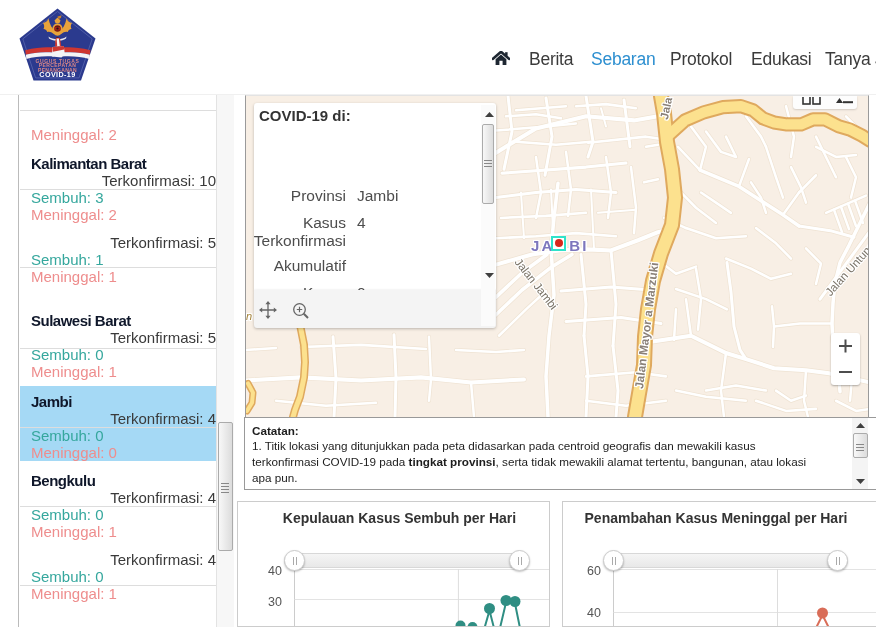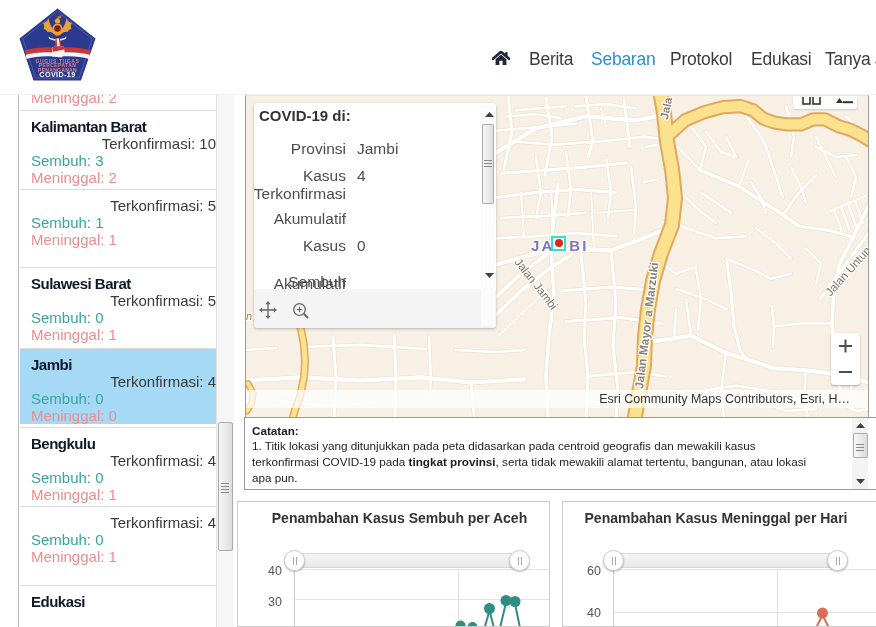--- a/index.html
+++ b/index.html
@@ -5,40 +5,40 @@
 * { margin:0; padding:0; box-sizing:border-box; }
 html,body { width:876px; height:627px; overflow:hidden; background:#fff;
   font-family:"Liberation Sans", sans-serif; }
 #page { position:relative; width:876px; height:627px; overflow:hidden; }
 .abs { position:absolute; }
 #nav { position:absolute; top:0; left:0; width:876px; height:95px; background:#fff; z-index:30; border-bottom:1px solid #f0f0f0; }
 .navitem { position:absolute; top:49px; font-size:17.5px; color:#3b3b3b; letter-spacing:-0.25px; white-space:nowrap; }
 .navblue { color:#2d8fd0; }
 #sidebar { position:absolute; left:18px; top:87px; width:199px; height:540px;
   border-left:1px solid #bbb; border-right:1px solid #e3e3e3; background:#fff; overflow:hidden; z-index:5; }
-.sitem { position:absolute; left:1px; width:196px; padding:6.5px 0 0 11px; font-size:15px; white-space:nowrap; }
+.sitem { position:absolute; left:1px; width:196px; padding:6.5px 0 0 11px; font-size:15px; white-space:nowrap;margin-top:37px; }
 .sitem .nm { font-weight:bold; color:#0f172a; line-height:17.2px; letter-spacing:-0.5px; }
 .sitem .tk { color:#3a3a3a; line-height:17.2px;text-align:right; }
 .sitem .sb { color:#35a79d; line-height:17.2px; }
 .sitem .mg { color:#ee8d8d; line-height:17.2px; }
 .sdiv { position:absolute; left:1px; width:196px; height:1px; background:#ddd; z-index:3; }
 .hl { background:#a5d9f5; }
 .sbtrack { position:absolute; background:#f2f2f2; }
 .sbthumb { position:absolute; background:linear-gradient(to right,#f8f8f8,#dcdcdc);
   border:1px solid #ababab; border-radius:2px; }
 .grip { position:absolute; left:50%; transform:translateX(-50%); width:8px; }
 .grip i { display:block; height:1px; background:#888; margin-top:2px; }
 #map { position:absolute; left:245px; top:95px; width:624px; height:323px;
   border:1px solid #9a9a9a; border-top-color:#e3e3e3; background:#f8efe5; overflow:hidden; z-index:4; }
 #popup { position:absolute; left:8px; top:7px; width:242px; height:187px; background:#fff;
   border-radius:3px 3px 0 0; box-shadow:0 1px 3px rgba(0,0,0,.25); overflow:hidden; z-index:3; }
 #popfoot { position:absolute; left:8px; top:194px; width:242px; height:38px; background:#f4f4f4;
   border-radius:0 0 3px 3px; box-shadow:0 1px 3px rgba(0,0,0,.25); z-index:3; }
 #popup h3 { font-size:15px; color:#333; position:absolute; left:5px; top:4px; font-weight:bold; }
-.prow { position:absolute; font-size:15.5px; color:#4d4d4d; white-space:nowrap; }
+.prow { position:absolute; font-size:15.5px; color:#4d4d4d; white-space:nowrap;margin-top:47px; }
 .plab { text-align:right; width:97px; left:-5px; }
 .pval { left:103px; }
 #attrib { position:absolute; left:0; bottom:9px; width:624px; height:18px;
   background:rgba(255,255,255,.72); font-size:12.5px; color:#323232;
   text-align:right; padding-right:20px; line-height:18px; z-index:2; }
 #zoombox { position:absolute; left:585px; top:237px; width:29px; height:52px; background:#fff;
   border-radius:3px; box-shadow:0 1px 2px rgba(0,0,0,.3); z-index:2; }
 #catatan { position:absolute; left:244px; top:417px; width:749px; height:73px;
   border:1px solid #999; background:#fff; z-index:6; font-size:11.7px; color:#1d1d1d; }
 #catatan .inner { position:absolute; left:7px; top:4.5px; width:610px; line-height:15.8px; white-space:nowrap; }
@@ -368,21 +368,20 @@
 <polyline points="2,283 7,292 6,302 1,310" fill="none" stroke="#fce18e" stroke-width="4" stroke-linecap="round" stroke-linejoin="round"></polyline>
       </svg>
     <div class="abs" style="left:285px;top:141px;font-size:15px;font-weight:bold;color:#7d76bd;letter-spacing:2.2px;text-shadow:-1px -1px 0 #fff,1px -1px 0 #fff,-1px 1px 0 #fff,1px 1px 0 #fff,0 -1px 0 #fff,0 1px 0 #fff,-1px 0 0 #fff,1px 0 0 #fff;white-space:nowrap">JAMBI</div>
 <div class="abs" style="left:276px;top:160px;font-size:11.5px;color:#7b7468;text-shadow:-1px -1px 0 #fff,1px -1px 0 #fff,-1px 1px 0 #fff,1px 1px 0 #fff,0 -1px 0 #fff,0 1px 0 #fff,-1px 0 0 #fff,1px 0 0 #fff;transform:rotate(52deg);transform-origin:0 0;white-space:nowrap">Jalan Jambi</div>
 <div class="abs" style="left:386px;top:292px;font-size:12px;font-weight:bold;color:#8a8178;text-shadow:-1px -1px 0 #fff,1px -1px 0 #fff,-1px 1px 0 #fff,1px 1px 0 #fff,0 -1px 0 #fff,0 1px 0 #fff,-1px 0 0 #fff,1px 0 0 #fff;transform:rotate(-83deg);transform-origin:0 0;white-space:nowrap">Jalan Mayor a Marzuki</div>
 <div class="abs" style="left:577px;top:194px;font-size:11.5px;color:#7b7468;text-shadow:-1px -1px 0 #fff,1px -1px 0 #fff,-1px 1px 0 #fff,1px 1px 0 #fff,0 -1px 0 #fff,0 1px 0 #fff,-1px 0 0 #fff,1px 0 0 #fff;transform:rotate(-48deg);transform-origin:0 0;white-space:nowrap">Jalan Untung</div>
 <div class="abs" style="left:412px;top:22px;font-size:11.5px;font-weight:bold;color:#8a8178;text-shadow:-1px -1px 0 #fff,1px -1px 0 #fff,-1px 1px 0 #fff,1px 1px 0 #fff,0 -1px 0 #fff,0 1px 0 #fff,-1px 0 0 #fff,1px 0 0 #fff;transform:rotate(-78deg);transform-origin:0 0;white-space:nowrap">Jala</div>
 <div class="abs" style="left:0px;top:214px;font-size:11px;font-style:italic;color:#a5843c;text-shadow:-1px -1px 0 #fff,1px -1px 0 #fff,-1px 1px 0 #fff,1px 1px 0 #fff,0 -1px 0 #fff,0 1px 0 #fff,-1px 0 0 #fff,1px 0 0 #fff;white-space:nowrap">n</div>
 <div class="abs" style="left:305px;top:139.5px;width:15px;height:15px;border:2.5px solid #30e2ca;background:#fff;z-index:2"></div>
       <div class="abs" style="left:308.5px;top:143px;width:8px;height:8px;border-radius:50%;background:#d8281c;z-index:2"></div>
-    <div id="attrib">Esri Community Maps Contributors, Esri, H…</div>
     <div id="zoombox">
       <svg width="29" height="52" viewBox="0 0 29 52">
         <path d="M8 13 h13 M14.5 6.5 v13" stroke="#4d4d4d" stroke-width="2"></path>
         <path d="M8 39 h13" stroke="#4d4d4d" stroke-width="2"></path>
       </svg>
     </div>
     <div class="abs" style="left:547px;top:0;width:64px;height:13px;background:#fdfdfd;border-radius:0 0 3px 3px;box-shadow:0 1px 2px rgba(0,0,0,.15);z-index:2">
       <svg width="64" height="13" viewBox="0 0 64 13">
         <rect x="10" y="-2" width="7" height="9" fill="none" stroke="#333" stroke-width="1.6"></rect>
         <rect x="20" y="-2" width="7" height="9" fill="none" stroke="#333" stroke-width="1.6"></rect>
@@ -440,21 +439,21 @@
       <div class="grip" style="top:8px">
         <i></i>
         <i></i>
         <i></i>
       </div>
     </div>
 <svg class="abs" style="left:855.5px;top:478.5px;z-index:9" width="9" height="5" viewBox="0 0 9 5">
       <path d="M0 0 L9 0 L4.5 5 Z" fill="#404040"></path>
     </svg>
   <div class="chart" id="chartL">
-    <div class="ctitle" style="padding-left:12px">Penambahan Kasus Sembuh per Aceh</div>
+    <div class="ctitle" style="padding-left:12px">Kepulauan Kasus Sembuh per Hari</div>
     <svg class="abs" style="left:0;top:0" width="311" height="124" viewBox="0 0 311 124">
         <line x1="56.5" y1="64" x2="56.5" y2="126" stroke="#ccc" stroke-width="1"></line>
 <line x1="56.5" y1="67.5" x2="311" y2="67.5" stroke="#e3e3e3" stroke-width="1"></line>
 <line x1="56.5" y1="97.5" x2="311" y2="97.5" stroke="#e3e3e3" stroke-width="1"></line>
 <line x1="220.4" y1="67" x2="220.4" y2="126" stroke="#ddd" stroke-width="1"></line>
 <path d="M246.5 126 L251.5 108.5 L256 126" fill="none" stroke="#2f8e83" stroke-width="2"></path>
 <path d="M262 126 L268 100.5 L277 101.5 L282 126" fill="none" stroke="#2f8e83" stroke-width="2"></path>
 <path d="M218 126 L222.5 125" fill="none" stroke="#2f8e83" stroke-width="2"></path>
 <circle cx="222.5" cy="123.5" r="5" fill="#2f8e83"></circle>
 <circle cx="234.5" cy="125" r="5" fill="#2f8e83"></circle>

